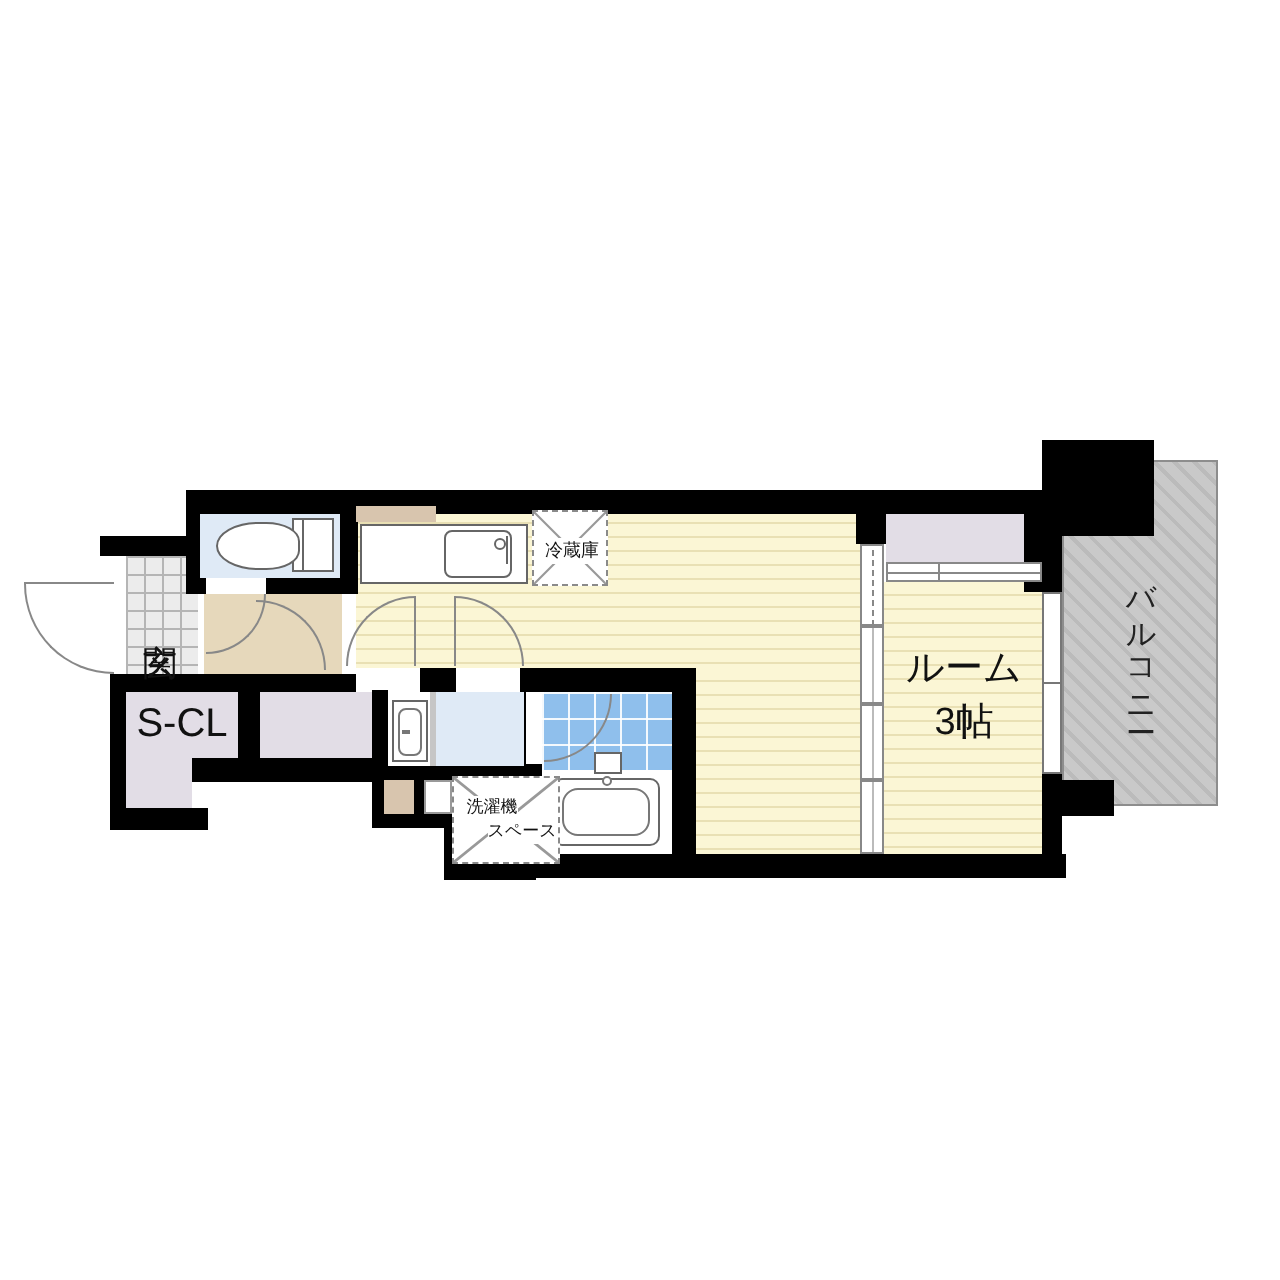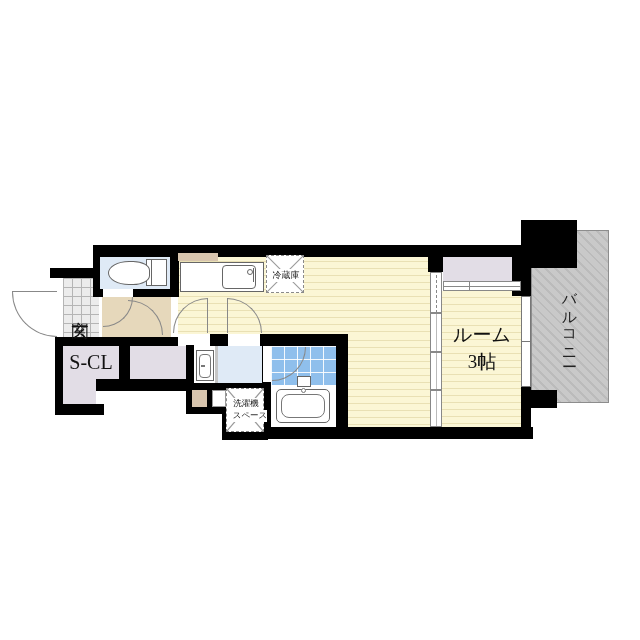--- a/index.html
+++ b/index.html
@@ -1,17 +1,17 @@
 <!DOCTYPE html>
 <html><head>
 <meta charset="utf-8">
 <style>
   html,body{margin:0;padding:0;background:#fff;}
   .canvas{position:relative;width:640px;height:640px;background:#fff;overflow:hidden;
-          font-family:Liberation Serif, serif;color:#111;}
+          font-family:Liberation Sans, sans-serif;color:#111;}
   .abs{position:absolute;box-sizing:border-box;}
   .wall{background:#000;}
   .floor-dk{background:repeating-linear-gradient(180deg,#FBF6D5 0px,#FBF6D5 6px,#E9E0B4 6px,#E9E0B4 7px);}
   .floor-hall{background:#E6D8BB;}
   .floor-cl{background:#E2DDE6;}
   .floor-san{background:#DFEAF6;}
   .floor-bath{background:
       repeating-linear-gradient(90deg,rgba(255,255,255,.9) 0 1px,transparent 1px 13px),
       repeating-linear-gradient(180deg,rgba(255,255,255,.9) 0 1px,transparent 1px 13px),
       #8FBFEC;}
@@ -121,29 +121,29 @@
     <div class="abs" style="left:2px;top:3px;width:12px;height:24px;border:1px solid #777;border-radius:4px;background:#fff;"></div>
     <div class="abs" style="left:4px;top:14px;width:4px;height:2px;background:#777;"></div>
   </div>
 
   <div class="abs fixture" style="left:276px;top:389px;width:54px;height:34px;border-radius:5px;">
     <div class="abs" style="left:4px;top:4px;width:44px;height:24px;border:1px solid #777;border-radius:8px;"></div>
     <div class="abs" style="left:24px;top:-2px;width:5px;height:5px;border:1px solid #777;border-radius:50%;background:#fff;"></div>
   </div>
   <div class="abs fixture" style="left:297px;top:376px;width:14px;height:11px;"></div>
 
-  <div class="abs dashedbox" style="left:226px;top:388px;width:38px;height:44px;">
+  <div class="abs dashedbox" style="left:226px;top:388px;width:54px;height:44px;">
     <svg class="x" viewBox="0 0 10 10" preserveAspectRatio="none">
         <line x1="0" y1="0" x2="10" y2="10" stroke="#999" stroke-width="0.3"></line>
         <line x1="10" y1="0" x2="0" y2="10" stroke="#999" stroke-width="0.3"></line>
       </svg>
     <div class="abs lbl" style="left:0;top:9px;width:38px;height:11px;font-size:8.5px;">
         <span style="background:#fff;">洗濯機</span>
       </div>
-    <div class="abs lbl" style="left:4px;top:21px;width:38px;height:11px;font-size:8.5px;">
+    <div class="abs lbl" style="left:15px;top:21px;width:38px;height:11px;font-size:8.5px;">
         <span style="background:#fff;">スペース</span>
       </div>
   </div>
 
   <div class="abs" style="left:192px;top:390px;width:15px;height:17px;background:#D8C5AE;"></div>
   <div class="abs white" style="left:212px;top:390px;width:14px;height:17px;border:1px solid #999;"></div>
 
   <div class="abs arc" style="left:12px;top:292px;width:45px;height:45px;border-left-width:1px;border-bottom-width:1px;border-bottom-left-radius:100%;"></div>
   <div class="abs leaf" style="left:12px;top:291px;width:45px;height:1px;"></div>
   <div class="abs arc" style="left:103px;top:297px;width:30px;height:30px;border-right-width:1px;border-bottom-width:1px;border-bottom-right-radius:100%;"></div>

